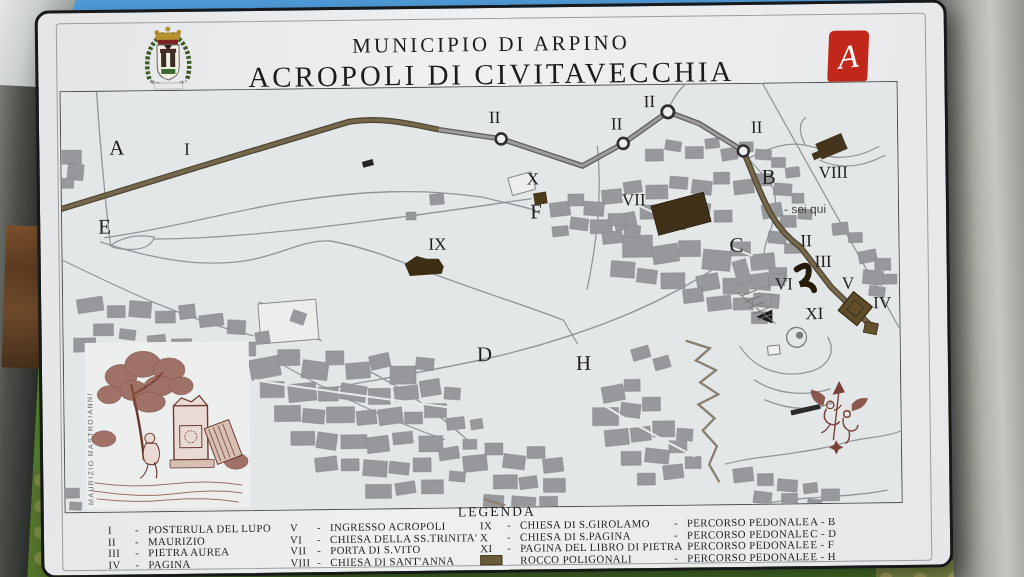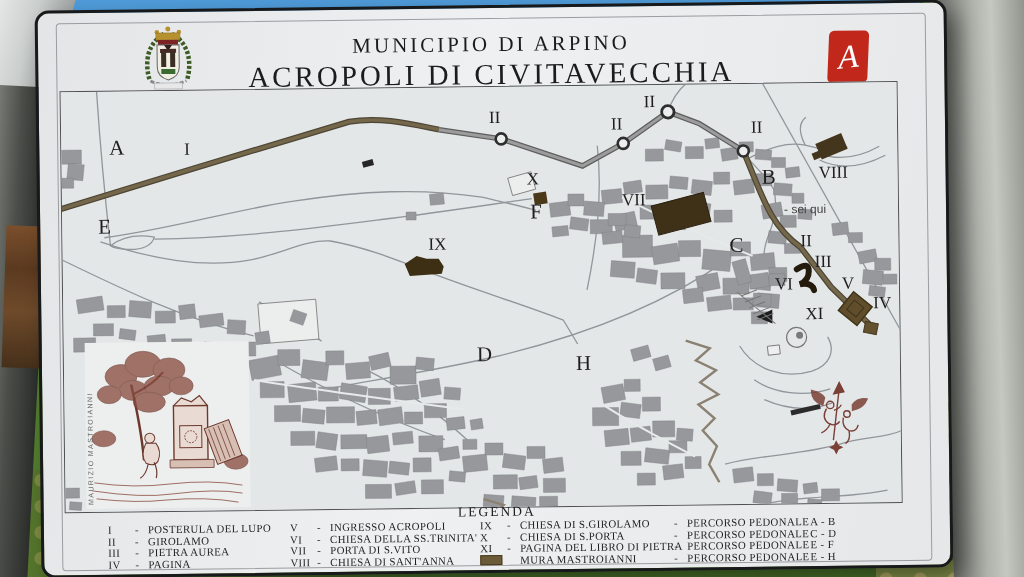--- a/index.html
+++ b/index.html
@@ -470,21 +470,21 @@
       <div class="lg-cols">
         <div class="lg-col c1">
             <div class="lg-row">
               <span class="lg-num">I</span>
               <span class="lg-dash">-</span>
               <span class="lg-name">POSTERULA DEL LUPO</span>
             </div>
             <div class="lg-row">
               <span class="lg-num">II</span>
               <span class="lg-dash">-</span>
-              <span class="lg-name">GIROLAMO</span>
+              <span class="lg-name">MAURIZIO</span>
             </div>
             <div class="lg-row">
               <span class="lg-num">III</span>
               <span class="lg-dash">-</span>
               <span class="lg-name">PIETRA AUREA</span>
             </div>
             <div class="lg-row">
               <span class="lg-num">IV</span>
               <span class="lg-dash">-</span>
               <span class="lg-name">PAGINA</span>
@@ -514,31 +514,31 @@
           </div>
         <div class="lg-col c3">
             <div class="lg-row">
               <span class="lg-num">IX</span>
               <span class="lg-dash">-</span>
               <span class="lg-name">CHIESA DI S.GIROLAMO</span>
             </div>
             <div class="lg-row">
               <span class="lg-num">X</span>
               <span class="lg-dash">-</span>
-              <span class="lg-name">CHIESA DI S.PORTA</span>
+              <span class="lg-name">CHIESA DI S.PAGINA</span>
             </div>
             <div class="lg-row">
               <span class="lg-num">XI</span>
               <span class="lg-dash">-</span>
               <span class="lg-name">PAGINA DEL LIBRO DI PIETRA</span>
             </div>
             <div class="lg-row">
               <span class="lg-num"><span class="lg-swatch" style="background: rgb(107, 91, 56);"></span></span>
               <span class="lg-dash"></span>
-              <span class="lg-name">MURA MASTROIANNI</span>
+              <span class="lg-name">ROCCO POLIGONALI</span>
             </div>
           </div>
         <div class="lg-col c4">
             <div class="lg-row">
               <span class="lg-num"></span>
               <span class="lg-dash">-</span>
               <span class="lg-name">PERCORSO PEDONALE</span>
               <span class="lg-route">A - B</span>
             </div>
             <div class="lg-row">

